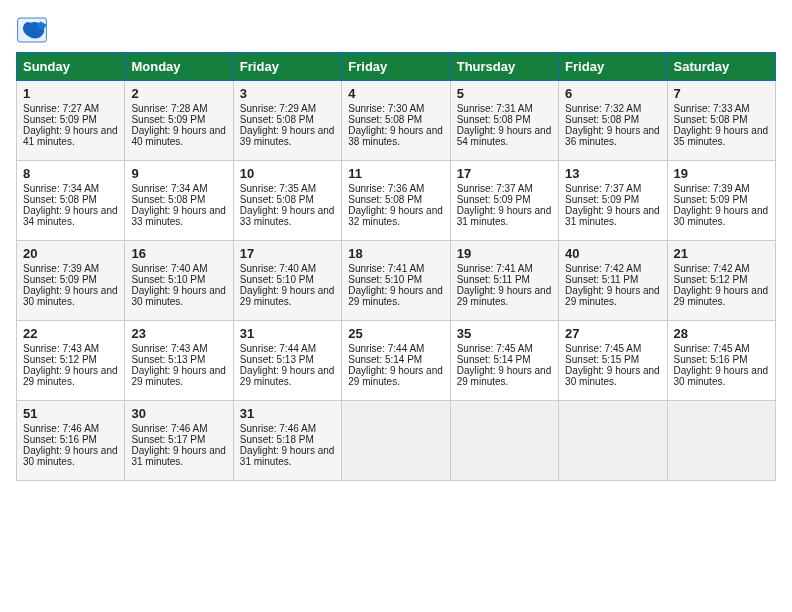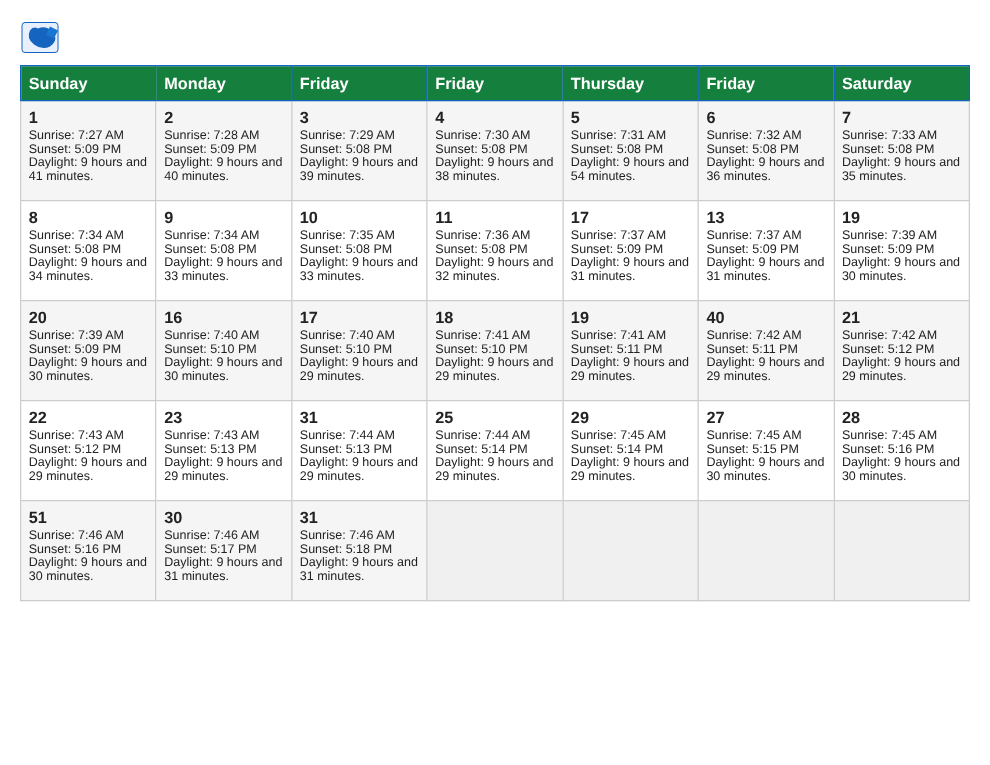--- a/index.html
+++ b/index.html
@@ -144,21 +144,21 @@
         <td><span class="day-num">18</span><span>Sunrise: 7:41 AM</span><br><span>Sunset: 5:10 PM</span><br><span>Daylight: 9 hours and 29 minutes.</span></td>
         <td><span class="day-num">19</span><span>Sunrise: 7:41 AM</span><br><span>Sunset: 5:11 PM</span><br><span>Daylight: 9 hours and 29 minutes.</span></td>
         <td><span class="day-num">40</span><span>Sunrise: 7:42 AM</span><br><span>Sunset: 5:11 PM</span><br><span>Daylight: 9 hours and 29 minutes.</span></td>
         <td><span class="day-num">21</span><span>Sunrise: 7:42 AM</span><br><span>Sunset: 5:12 PM</span><br><span>Daylight: 9 hours and 29 minutes.</span></td>
       </tr>
       <tr>
         <td><span class="day-num">22</span><span>Sunrise: 7:43 AM</span><br><span>Sunset: 5:12 PM</span><br><span>Daylight: 9 hours and 29 minutes.</span></td>
         <td><span class="day-num">23</span><span>Sunrise: 7:43 AM</span><br><span>Sunset: 5:13 PM</span><br><span>Daylight: 9 hours and 29 minutes.</span></td>
         <td><span class="day-num">31</span><span>Sunrise: 7:44 AM</span><br><span>Sunset: 5:13 PM</span><br><span>Daylight: 9 hours and 29 minutes.</span></td>
         <td><span class="day-num">25</span><span>Sunrise: 7:44 AM</span><br><span>Sunset: 5:14 PM</span><br><span>Daylight: 9 hours and 29 minutes.</span></td>
-        <td><span class="day-num">29</span><span>Sunrise: 7:45 AM</span><br><span>Sunset: 5:14 PM</span><br><span>Daylight: 9 hours and 29 minutes.</span></td>
+        <td><span class="day-num">35</span><span>Sunrise: 7:45 AM</span><br><span>Sunset: 5:14 PM</span><br><span>Daylight: 9 hours and 29 minutes.</span></td>
         <td><span class="day-num">27</span><span>Sunrise: 7:45 AM</span><br><span>Sunset: 5:15 PM</span><br><span>Daylight: 9 hours and 30 minutes.</span></td>
         <td><span class="day-num">28</span><span>Sunrise: 7:45 AM</span><br><span>Sunset: 5:16 PM</span><br><span>Daylight: 9 hours and 30 minutes.</span></td>
       </tr>
       <tr>
         <td><span class="day-num">51</span><span>Sunrise: 7:46 AM</span><br><span>Sunset: 5:16 PM</span><br><span>Daylight: 9 hours and 30 minutes.</span></td>
         <td><span class="day-num">30</span><span>Sunrise: 7:46 AM</span><br><span>Sunset: 5:17 PM</span><br><span>Daylight: 9 hours and 31 minutes.</span></td>
         <td><span class="day-num">31</span><span>Sunrise: 7:46 AM</span><br><span>Sunset: 5:18 PM</span><br><span>Daylight: 9 hours and 31 minutes.</span></td>
         <td class="empty-cell"></td>
         <td class="empty-cell"></td>
         <td class="empty-cell"></td>

